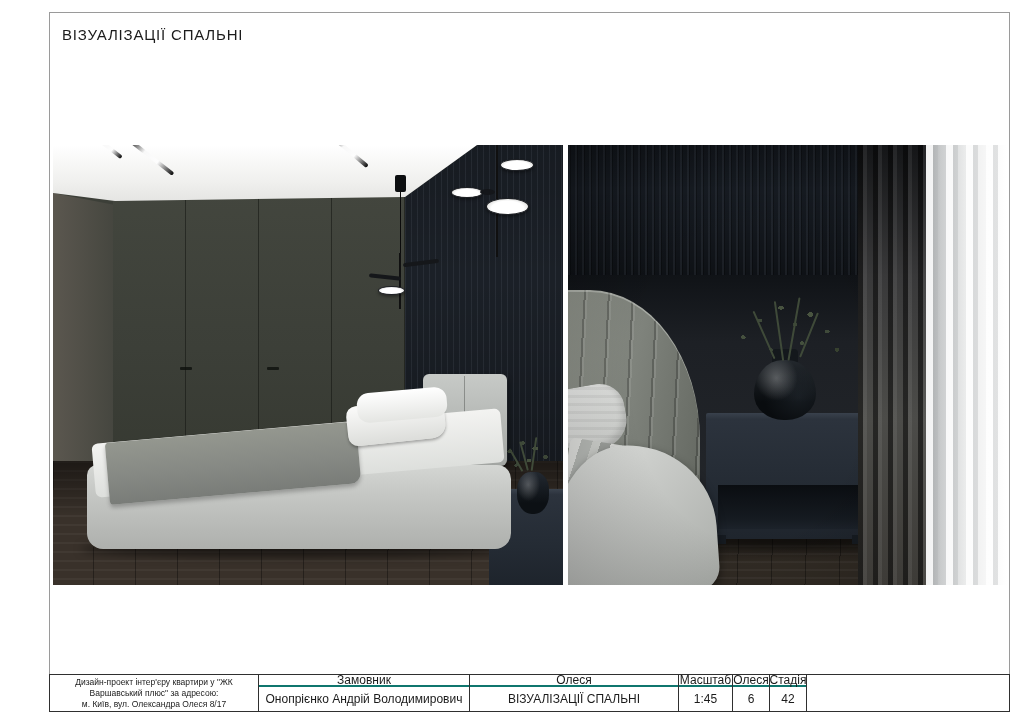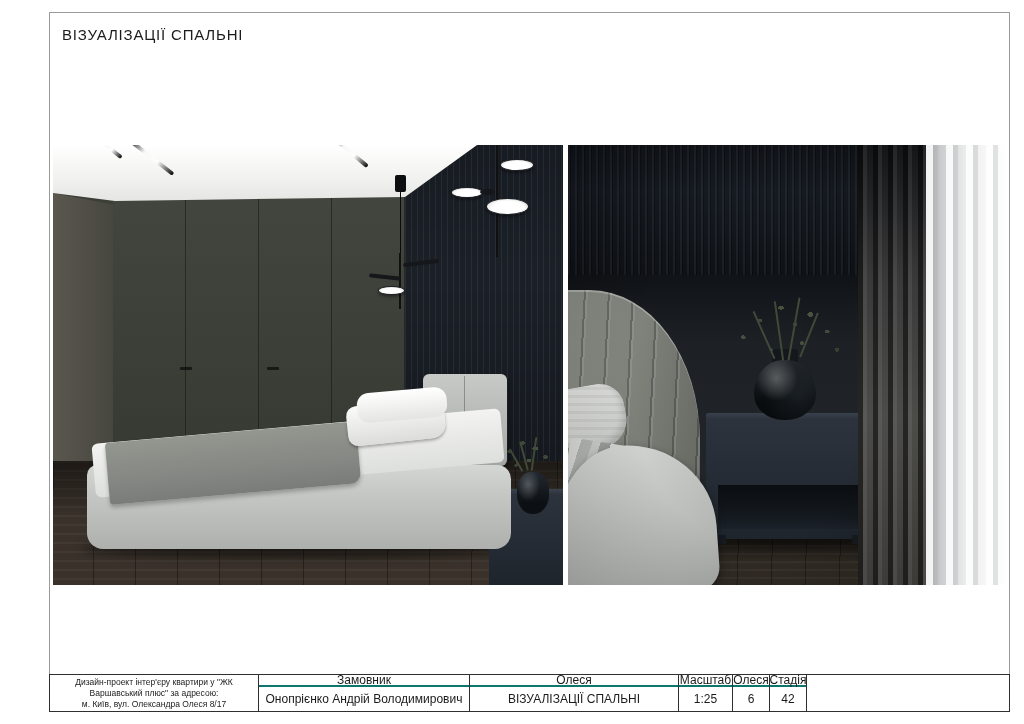--- a/index.html
+++ b/index.html
@@ -237,21 +237,21 @@
   <div class="tb-cell tb-client">
     <div class="tb-head">Замовник</div>
     <div class="tb-val">Онопрієнко Андрій Володимирович</div>
   </div>
   <div class="tb-cell tb-stage">
     <div class="tb-head">Олеся</div>
     <div class="tb-val">ВІЗУАЛІЗАЦІЇ СПАЛЬНІ</div>
   </div>
   <div class="tb-cell tb-scale">
     <div class="tb-head">Масштаб</div>
-    <div class="tb-val">1:25</div>
+    <div class="tb-val">1:45</div>
   </div>
   <div class="tb-cell tb-sheet">
     <div class="tb-head">Олеся</div>
     <div class="tb-val">6</div>
   </div>
   <div class="tb-cell tb-sheets">
     <div class="tb-head">Стадія</div>
     <div class="tb-val">42</div>
   </div>
 </div>

